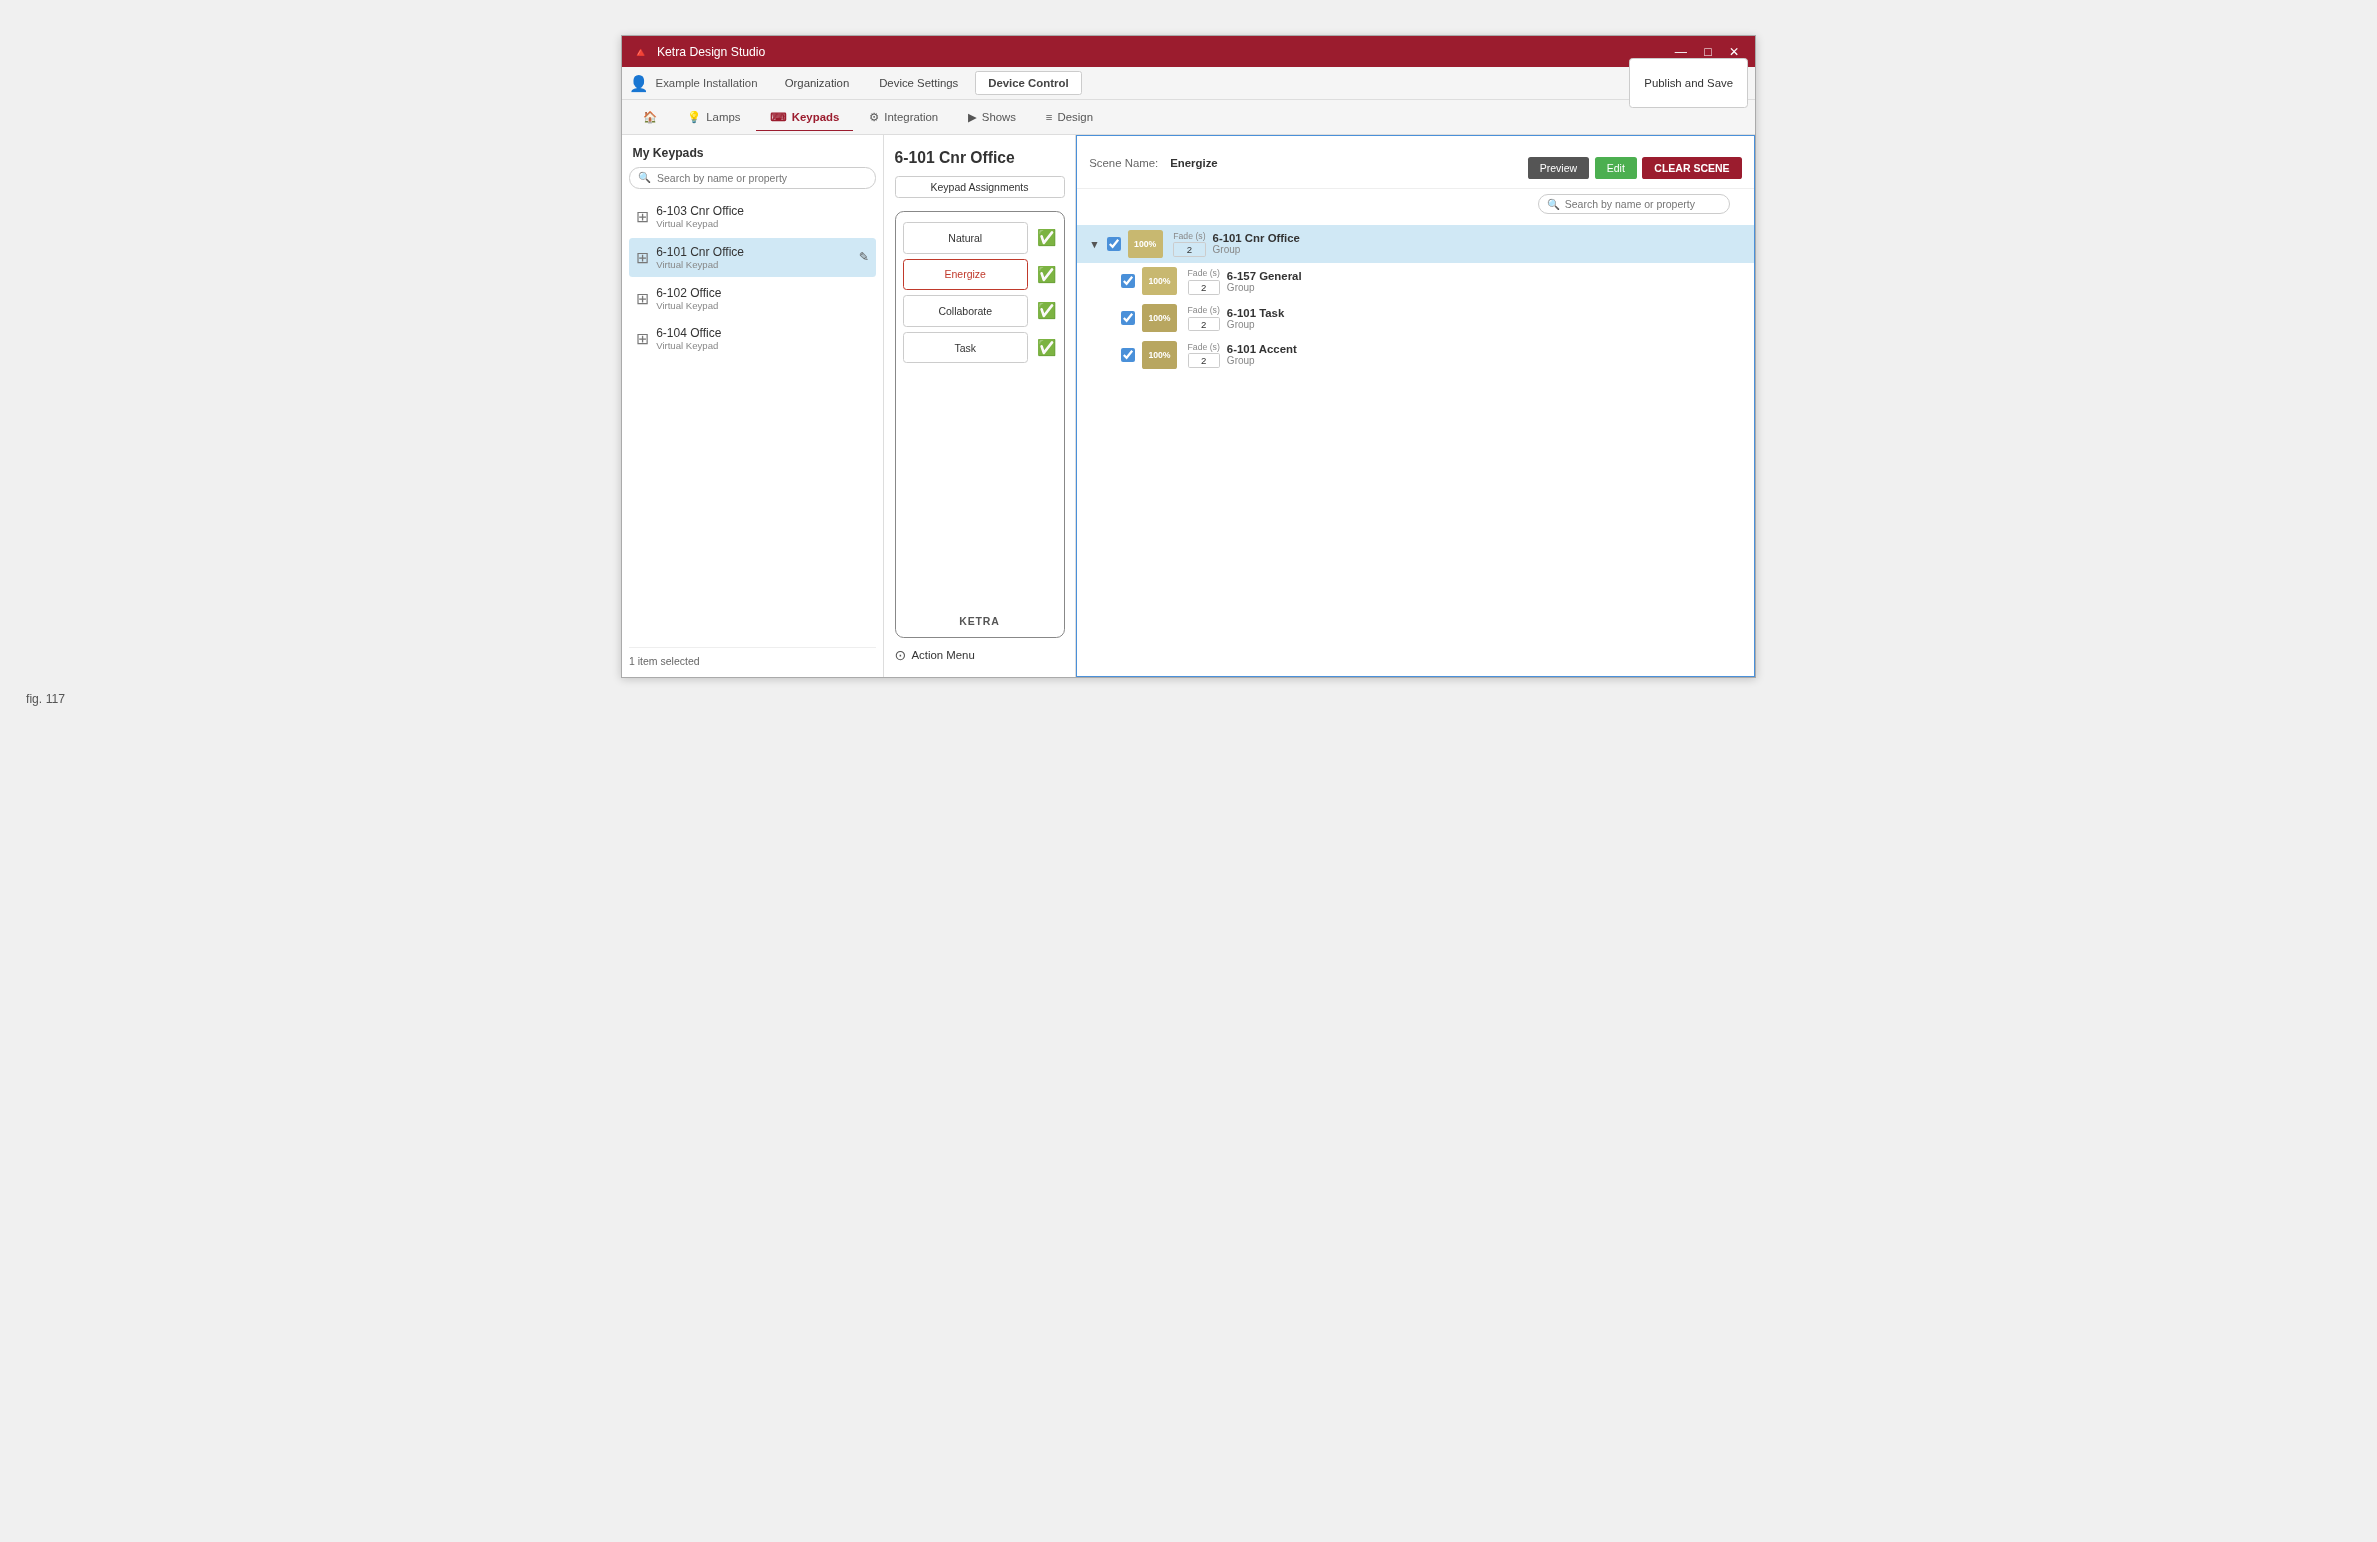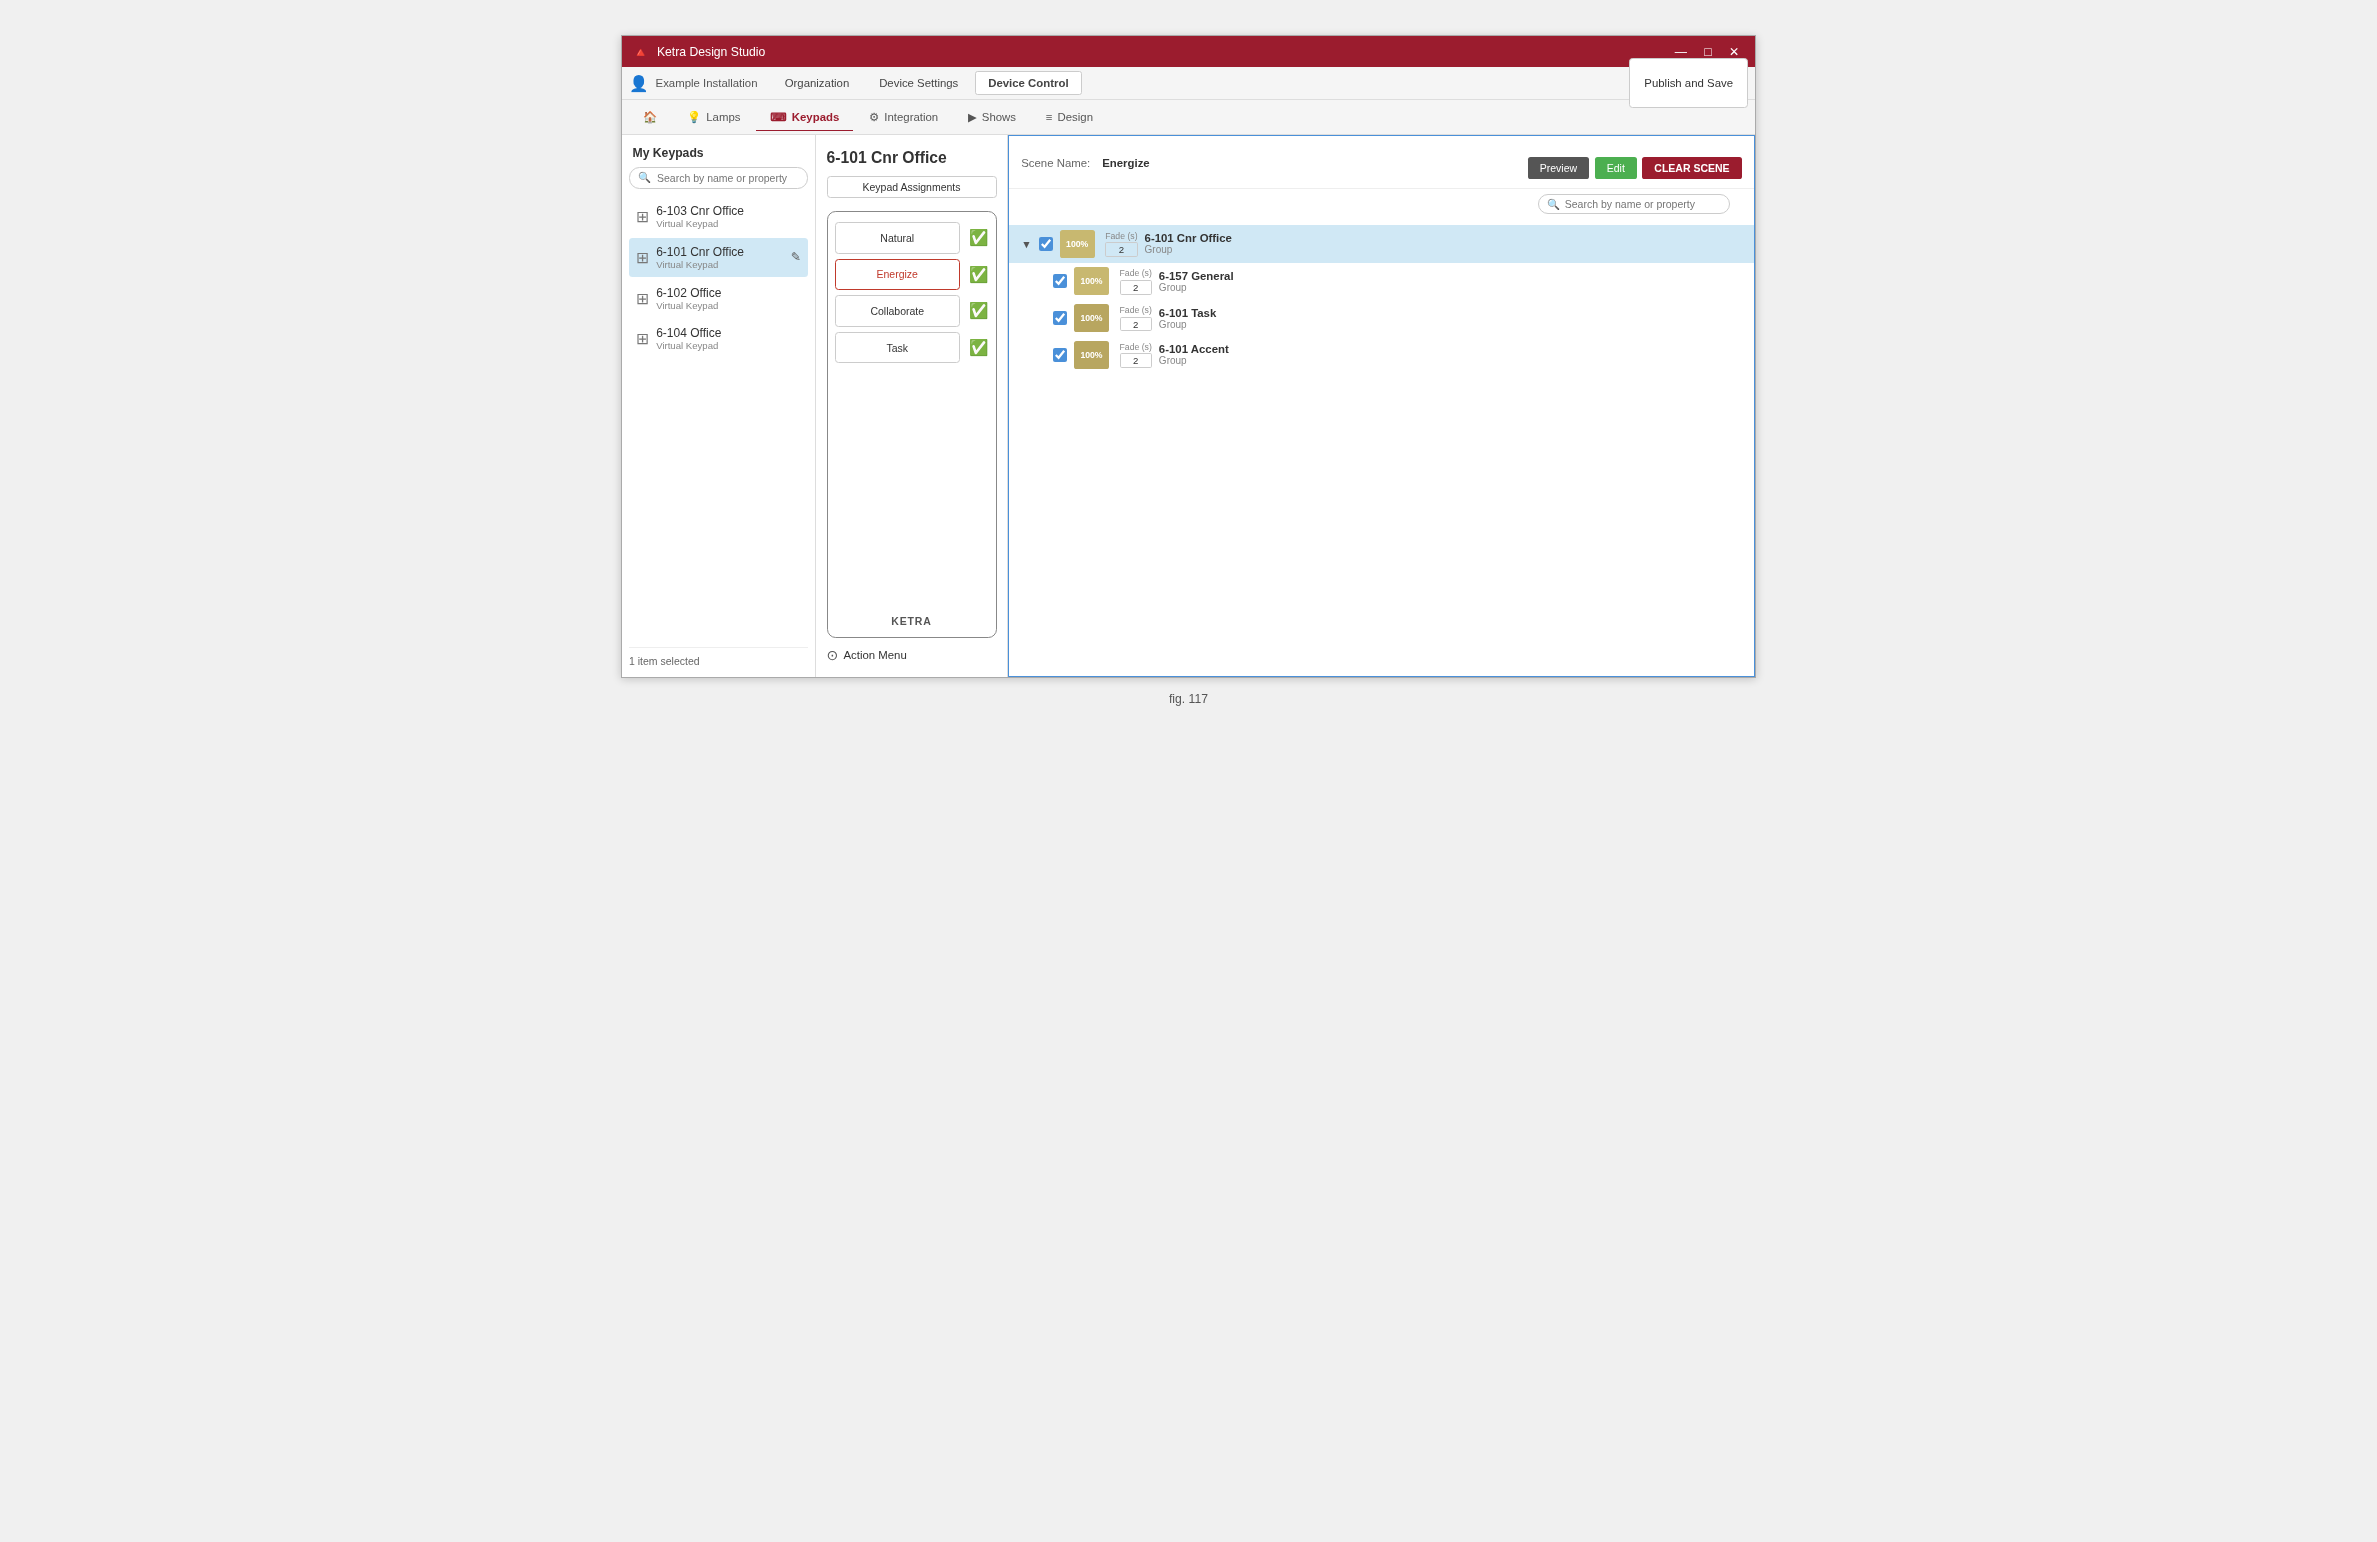--- a/index.html
+++ b/index.html
@@ -117,21 +117,21 @@
     }
 
     
     .main-content {
       display: flex;
       height: 542px;
     }
 
     
     .sidebar {
-      width: 194px;
+      width: 262px;
       border-right: 0.9px solid #ddd;
       background: white;
       display: flex;
       flex-direction: column;
       padding: 10.5px 7px;
     }
     .sidebar-title {
       font-size: 12.2px;
       font-weight: 600;
       color: #333;
@@ -426,21 +426,20 @@
       align-items: center;
       padding: 4.4px 12.2px 4.4px 44px;
       gap: 7px;
     }
 
     .fig-label {
       font-size: 12.2px;
       color: #555;
       margin-top: 14px;
       padding-left: 0;
-      text-align: center;
     }
 
     
     .annotations-wrapper {
       position: relative;
       max-width: 1135px;
       margin: 0 auto 0 auto;
       height: 79px;
     }
     .ann-item {

